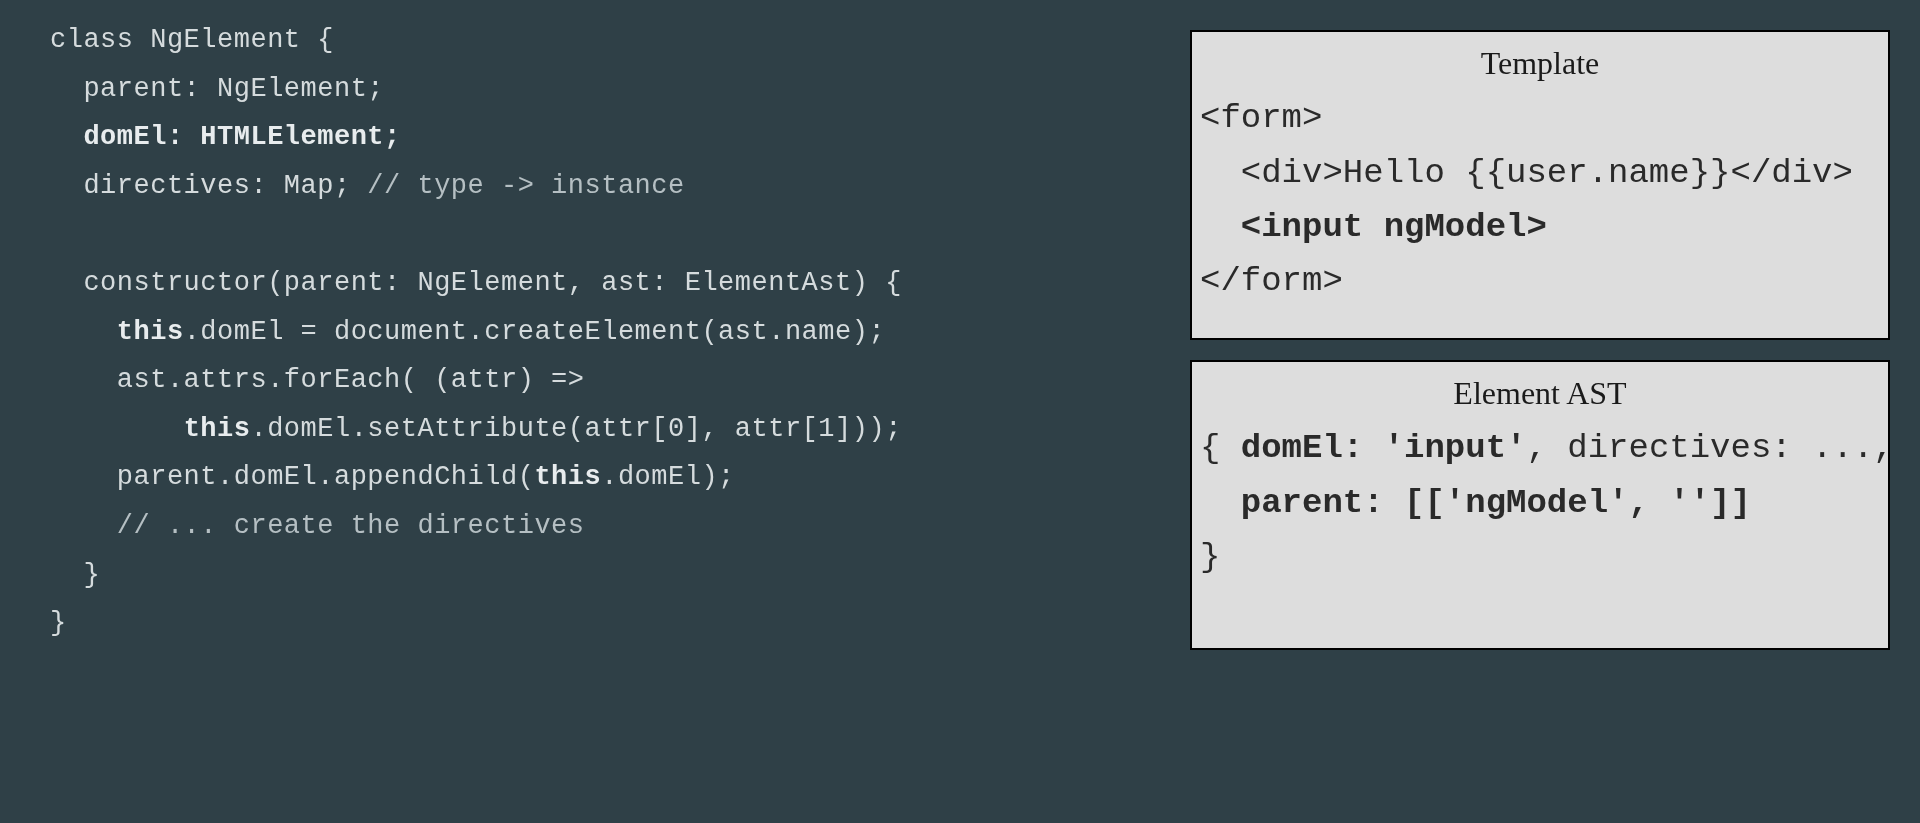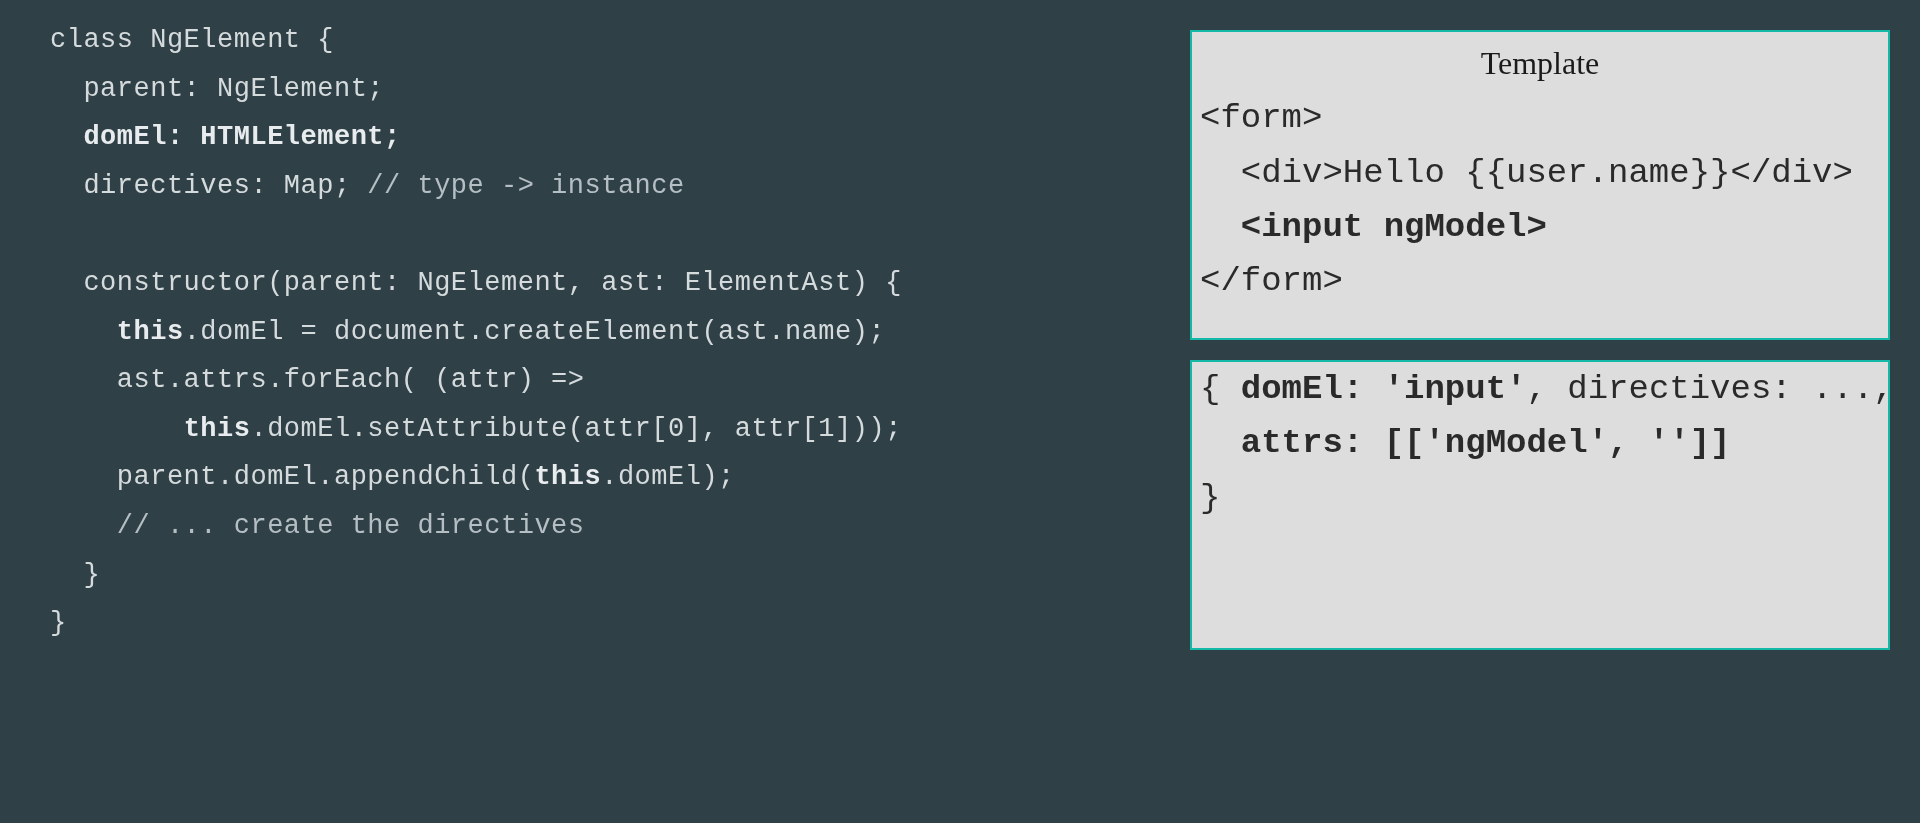--- a/index.html
+++ b/index.html
@@ -30,21 +30,21 @@
       font-weight: bold;
       color: #e8ecee;
     }
     .code-area .dim {
       color: #b5bfc3;
     }
     .panel {
       position: absolute;
       right: 30px;
       background: #dddddd;
-      border: 2px solid #14b8a6;
+      border: 2px solid #000000;
       color: #2a2a2a;
       font-size: 26px;
       line-height: 1.6;
     }
     .panel-template {
       top: 30px;
       width: 700px;
       height: 310px;
     }
     .panel-ast {
@@ -89,16 +89,17 @@
 
 <div class="panel panel-template">
   <div class="panel-title">Template</div>
   <div class="panel-body"><span>&lt;form&gt;</span>
 <span>  &lt;div&gt;Hello {{user.name}}&lt;/div&gt;</span>
 <span class="bold">  &lt;input ngModel&gt;</span>
 <span>&lt;/form&gt;</span></div>
 </div>
 
 <div class="panel panel-ast">
+  <div class="panel-title">Element AST</div>
   <div class="panel-body"><span><span>{ </span><span class="bold">domEl: 'input'</span><span>, directives: ...,</span></span>
-<span class="bold">  attrs: [['ngModel', '']]</span>
+<span class="bold">  parent: [['ngModel', '']]</span>
 <span>}</span></div>
 </div>
 
 </body></html>

